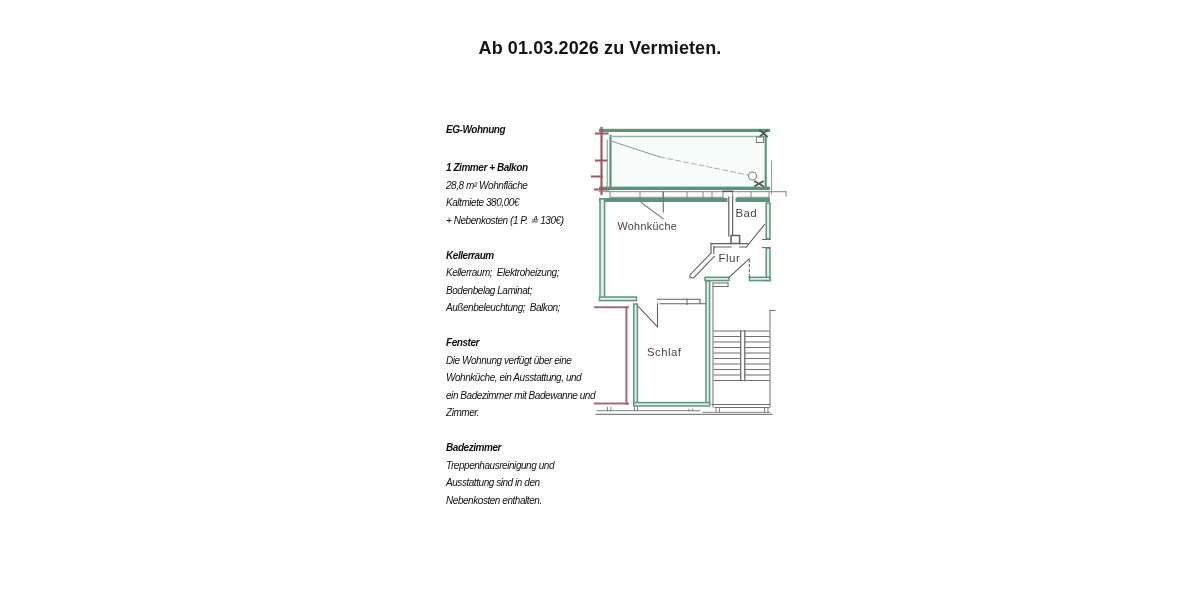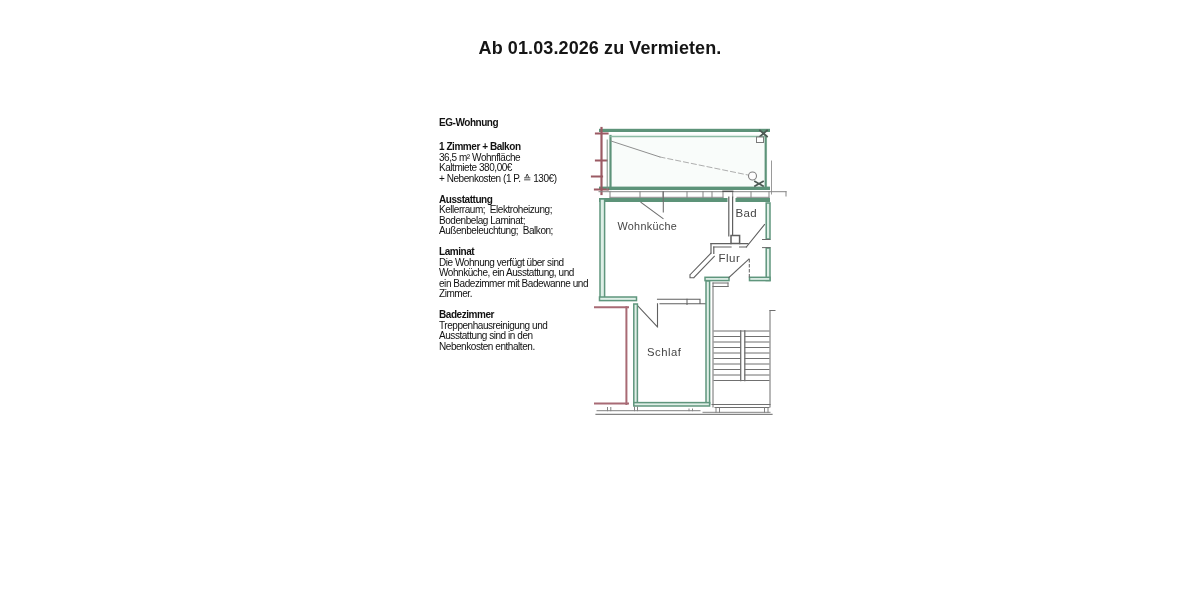--- a/index.html
+++ b/index.html
@@ -1,46 +1,46 @@
 <!DOCTYPE html>
 <html><head>
 <meta charset="utf-8">
 <style>
   html,body{margin:0;padding:0;background:#ffffff;}
   body{width:1200px;height:600px;position:relative;font-family:"Liberation Sans",sans-serif;}
   .abs{position:absolute;}
   .b{font-weight:bold;}
   #col{left:438px;top:117px;width:170px;font-size:10px;line-height:9.6px;color:#111;letter-spacing:-0.45px;}
-  #col p{margin:1px;white-space:nowrap;} 
+  #col p{margin:8px;white-space:nowrap;font-style:italic;} 
   #col .gap{height:9.0px;}
 </style>
 </head>
 <body>
 
 <div class="abs b" style="left:0;top:38px;width:1200px;text-align:center;font-size:18px;color:#151515;letter-spacing:0.1px;">Ab 01.03.2026 zu Vermieten.</div>
 
 <div class="abs" id="col">
 
   <p class="b">EG-Wohnung</p>
   <div style="height:12.6px"></div>
 
   <p class="b">1 Zimmer + Balkon</p>
-  <p>36,5 m² Wohnfläche</p>
+  <p>28,8 m² Wohnfläche</p>
   <p>Kaltmiete 380,00€</p>
   <p>+ Nebenkosten (1 P. ≙ 130€)</p>
   <div class="gap"></div>
 
-  <p class="b">Ausstattung</p>
+  <p class="b">Kellerraum</p>
   <p>Kellerraum;&nbsp; Elektroheizung;</p>
   <p>Bodenbelag Laminat;</p>
   <p>Außenbeleuchtung;&nbsp; Balkon;</p>
   <div class="gap"></div>
 
-  <p class="b">Laminat</p>
-  <p>Die Wohnung verfügt über sind</p>
+  <p class="b">Fenster</p>
+  <p>Die Wohnung verfügt über eine</p>
   <p>Wohnküche, ein Ausstattung, und</p>
   <p>ein Badezimmer mit Badewanne und</p>
   <p>Zimmer.</p>
   <div class="gap"></div>
 
   <p class="b">Badezimmer</p>
   <p>Treppenhausreinigung und</p>
   <p>Ausstattung sind in den</p>
   <p>Nebenkosten enthalten.</p>
 </div>

